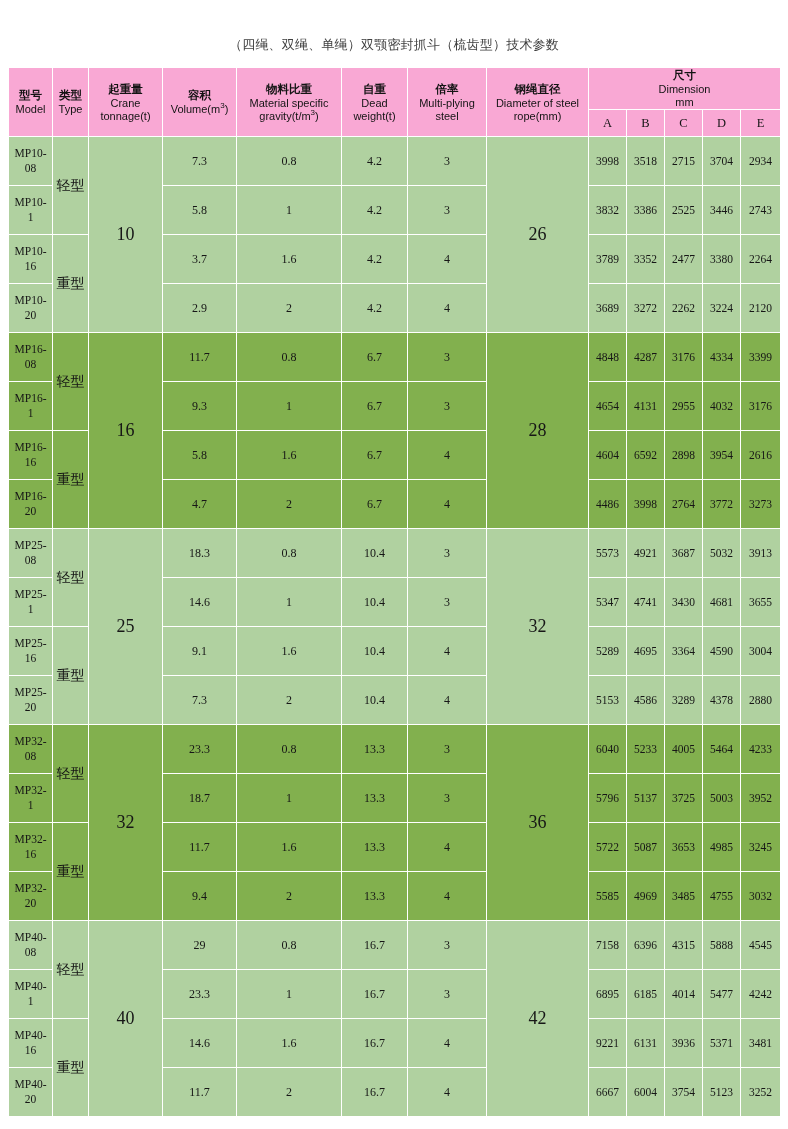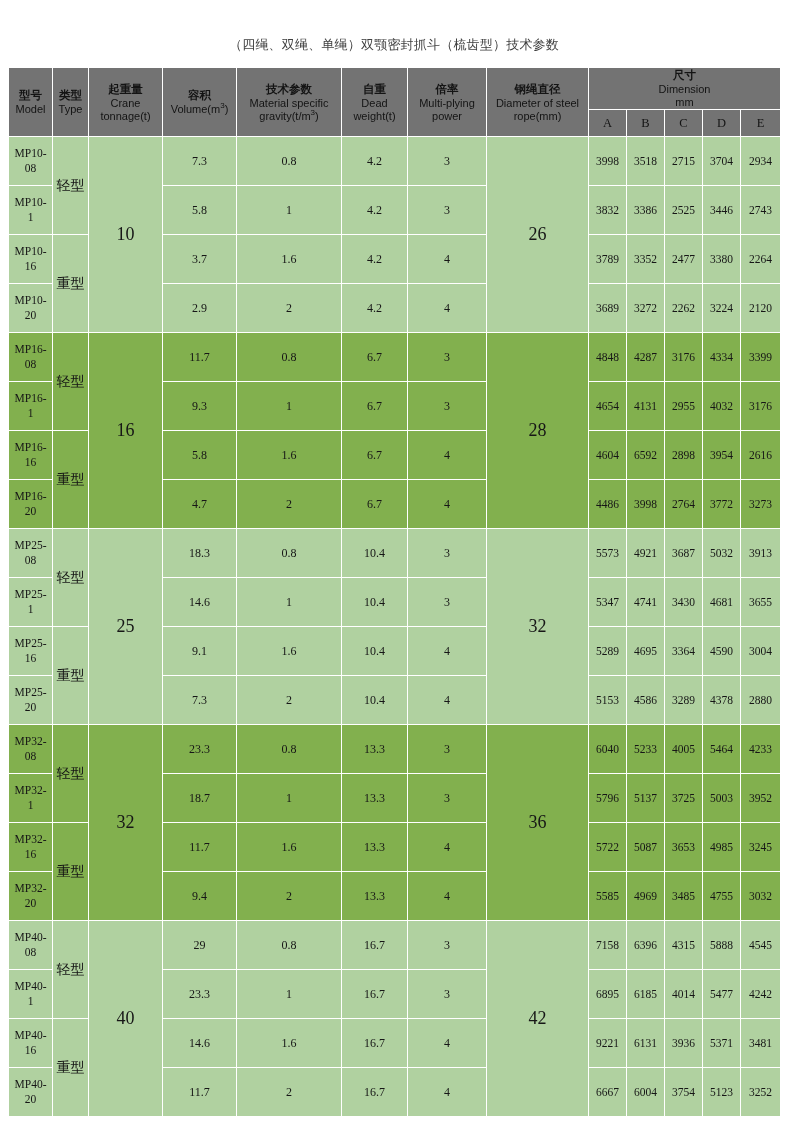--- a/index.html
+++ b/index.html
@@ -50,21 +50,21 @@
     border: 1.5px solid #ffffff;
     text-align: center;
     vertical-align: middle;
     font-weight: normal;
     padding: 0;
     overflow: hidden;
   }
 
   
   .hd {
-    background: #737373;
+    background: #f9a8d4;
     color: #141414;
     font-size: 11px;
     line-height: 14px;
     padding: 3px 2px;
   }
   .hd .cn {
     font-family: "DejaVu Sans", "Liberation Sans", sans-serif;
     font-size: 11.5px;
     font-weight: bold;
     display: block;
@@ -152,33 +152,33 @@
         <th class="hd" rowspan="2">
           <span class="cn">起重量</span>
           <span class="en">Crane</span>
           <span class="en">tonnage(t)</span>
         </th>
         <th class="hd" rowspan="2">
           <span class="cn">容积</span>
           <span class="en"><span>Volume(m</span><sup>3</sup><span>)</span></span>
         </th>
         <th class="hd" rowspan="2">
-          <span class="cn">技术参数</span>
+          <span class="cn">物料比重</span>
           <span class="en">Material specific</span>
           <span class="en"><span>gravity(t/m</span><sup>3</sup><span>)</span></span>
         </th>
         <th class="hd" rowspan="2">
           <span class="cn">自重</span>
           <span class="en">Dead</span>
           <span class="en">weight(t)</span>
         </th>
         <th class="hd" rowspan="2">
           <span class="cn">倍率</span>
           <span class="en">Multi-plying</span>
-          <span class="en">power</span>
+          <span class="en">steel</span>
         </th>
         <th class="hd" rowspan="2">
           <span class="cn">钢绳直径</span>
           <span class="en">Diameter of steel</span>
           <span class="en">rope(mm)</span>
         </th>
         <th class="hd" colspan="5">
           <span class="cn">尺寸</span>
           <span class="en">Dimension</span>
           <span class="en">mm</span>

